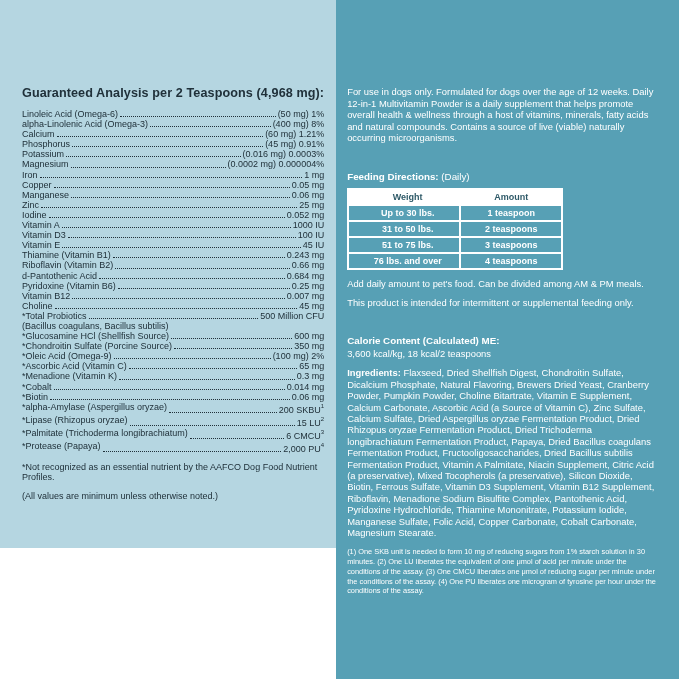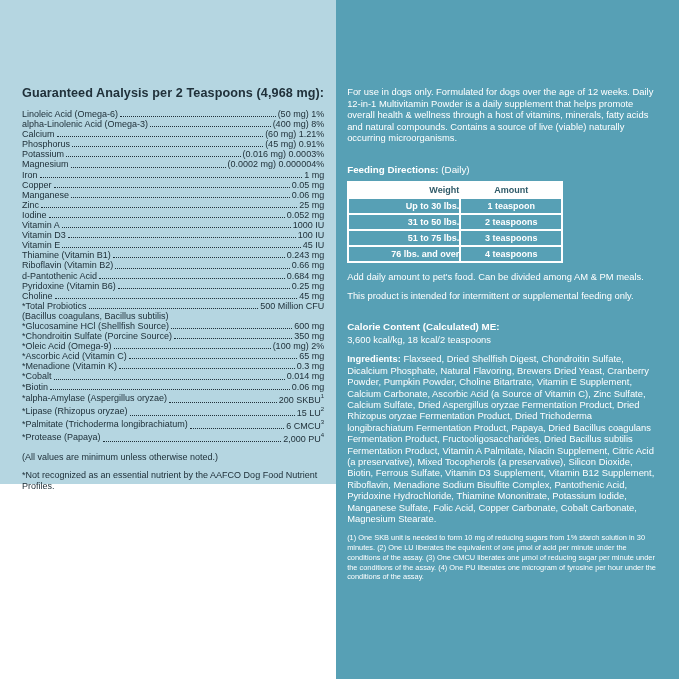--- a/index.html
+++ b/index.html
@@ -5,61 +5,61 @@
   * { margin: 0; padding: 0; box-sizing: border-box; }
   html, body { width: 679px; height: 679px; }
   body {
     font-family: "Liberation Sans", "DejaVu Sans", sans-serif;
     overflow: hidden;
   }
   .sheet { display: flex; width: 679px; height: 679px; }
 
   
   .left-panel {
-    width: 341px; height: 484px;
+    width: 341px; height: 548px;
     background: var(--left-bg, #b5d6e1);
     color: var(--text-dark, #20313a);
     padding: 86px 12px 0 22px;
   }
   .ga-title {
     font-size: 12.6px; font-weight: bold; letter-spacing: 0.1px;
     color: var(--text-dark, #20313a);
     margin-bottom: 9px; white-space: nowrap;
   }
   .ga-list { font-size: 9px; }
-  .ga-row { display: flex; align-items: center; line-height: 10.1px; }
+  .ga-row { display: flex; align-items: flex-start; line-height: 10.1px; }
   .ga-name { white-space: nowrap; }
   .ga-value { white-space: nowrap; }
   .ga-leader {
     flex: 1; min-width: 6px;
     border-bottom: 1px dotted var(--text-dark, #20313a);
     align-self: flex-end; margin: 0 2px 2px 2px;
   }
   .ga-subline { line-height: 10.1px; }
   .ga-value sup { font-size: 6px; position: relative; top: -1px; }
   .ga-note { font-size: 9px; line-height: 10.3px; margin-top: 8px; }
 
   
   .right-panel {
     width: 362px; height: 679px;
     background: var(--right-bg, #57a0b5);
     color: #ffffff;
     padding: 86px 19px 0 11px;
   }
   .intro { font-size: 9.4px; line-height: 11.6px; }
-  .heading { font-size: 9.8px; line-height: 11.6px; margin-top: 20px; font-weight: normal; }
+  .heading { font-size: 9.8px; line-height: 11.6px; margin-top: 27px; font-weight: normal; }
   .heading strong, .bold { font-weight: bold; }
   .feeding-table {
     width: 216px; border-collapse: collapse; margin-top: 5px;
     table-layout: fixed;
   }
   .feeding-table th, .feeding-table td {
     border: 2px solid #ffffff;
     font-size: 9px; font-weight: bold;
-    padding: 2px 0 2px 7px; text-align: right; height: 13px;
+    padding: 2px 0 2px 7px; text-align: center; height: 13px;
   }
   .feeding-table th {
     background: #ffffff; color: var(--table-header-text, #2f5a68);
   }
   .feeding-table th.c2, .feeding-table td.c2 { text-align: center; padding-left: 0; }
   .feeding-table td { color: #ffffff; }
   .feeding-table col.c1 { width: 112px; }
   .para { font-size: 9.4px; line-height: 11.4px; margin-top: 8px; }
   .tight { margin-top: 1px; }
   .footnotes { font-size: 7.4px; line-height: 9.7px; margin-top: 9px; }
@@ -156,20 +156,25 @@
           <span class="ga-name">d-Pantothenic Acid</span>
           <span class="ga-leader"></span>
           <span class="ga-value">0.684 mg</span>
         </div>
         <div class="ga-row">
           <span class="ga-name">Pyridoxine (Vitamin B6)</span>
           <span class="ga-leader"></span>
           <span class="ga-value">0.25 mg</span>
         </div>
         <div class="ga-row">
+          <span class="ga-name">Vitamin B12</span>
+          <span class="ga-leader"></span>
+          <span class="ga-value">0.007 mg</span>
+        </div>
+        <div class="ga-row">
           <span class="ga-name">Choline</span>
           <span class="ga-leader"></span>
           <span class="ga-value">45 mg</span>
         </div>
         <div class="ga-row">
           <span class="ga-name">*Total Probiotics</span>
           <span class="ga-leader"></span>
           <span class="ga-value">500 Million CFU</span>
         </div>
         <div class="ga-subline">(Bacillus coagulans, Bacillus subtilis)</div>
@@ -222,22 +227,22 @@
           <span class="ga-name">*Palmitate (Trichoderma longibrachiatum)</span>
           <span class="ga-leader"></span>
           <span class="ga-value">6 CMCU<sup>3</sup></span>
         </div>
         <div class="ga-row">
           <span class="ga-name">*Protease (Papaya)</span>
           <span class="ga-leader"></span>
           <span class="ga-value">2,000 PU<sup>4</sup></span>
         </div>
       </div>
+    <p class="ga-note">*Not recognized as an essential nutrient by the AAFCO Dog Food Nutrient Profiles.</p>
     <p class="ga-note">(All values are minimum unless otherwise noted.)</p>
-    <p class="ga-note">*Not recognized as an essential nutrient by the AAFCO Dog Food Nutrient Profiles.</p>
   </section>
 
   <section class="right-panel">
     <p class="intro">For use in dogs only. Formulated for dogs over the age of 12 weeks. Daily 12-in-1 Multivitamin Powder is a daily supplement that helps promote overall health &amp; wellness through a host of vitamins, minerals, fatty acids and natural compounds. Contains a source of live (viable) naturally occurring microorganisms.</p>
 
     <p class="heading"><strong>Feeding Directions:</strong><span> (Daily)</span></p>
 
     <table class="feeding-table">
       <colgroup>
           <col class="c1">

